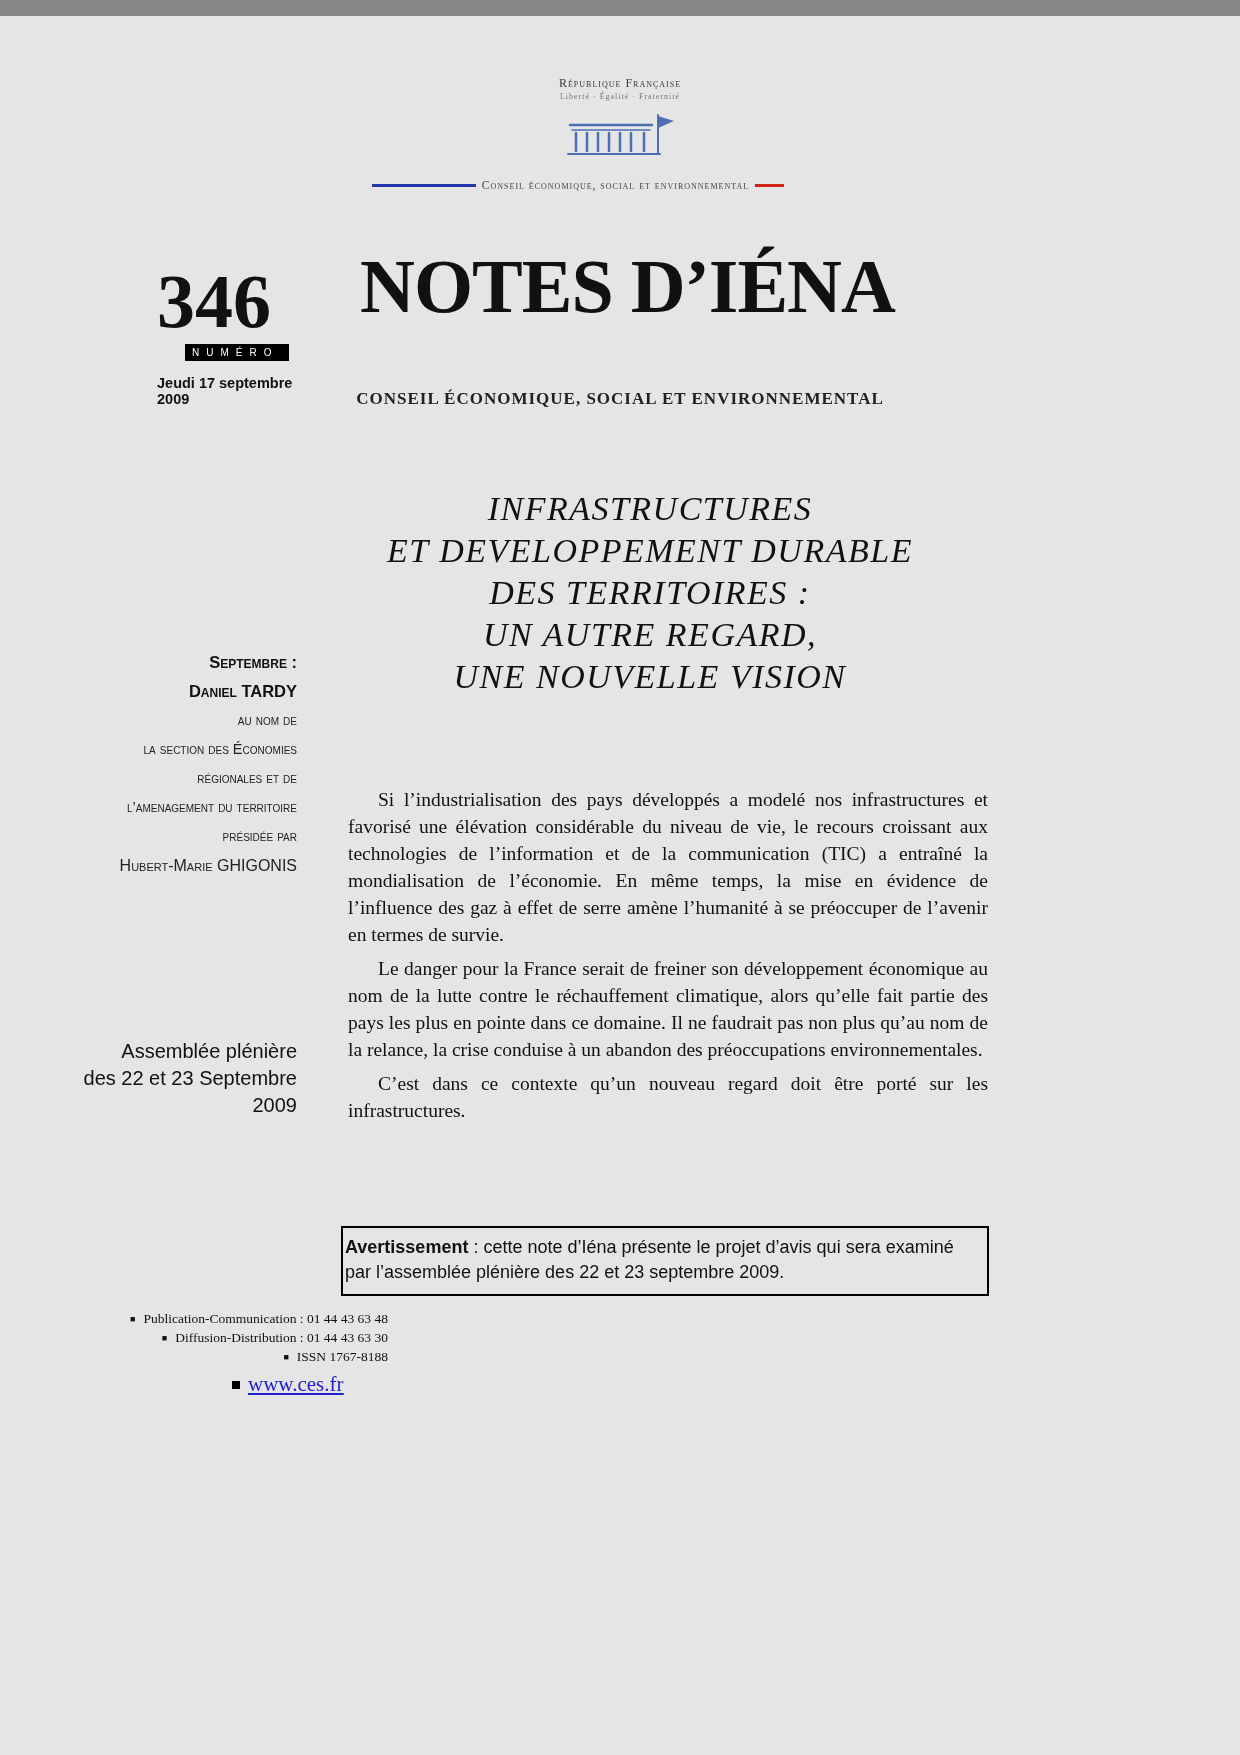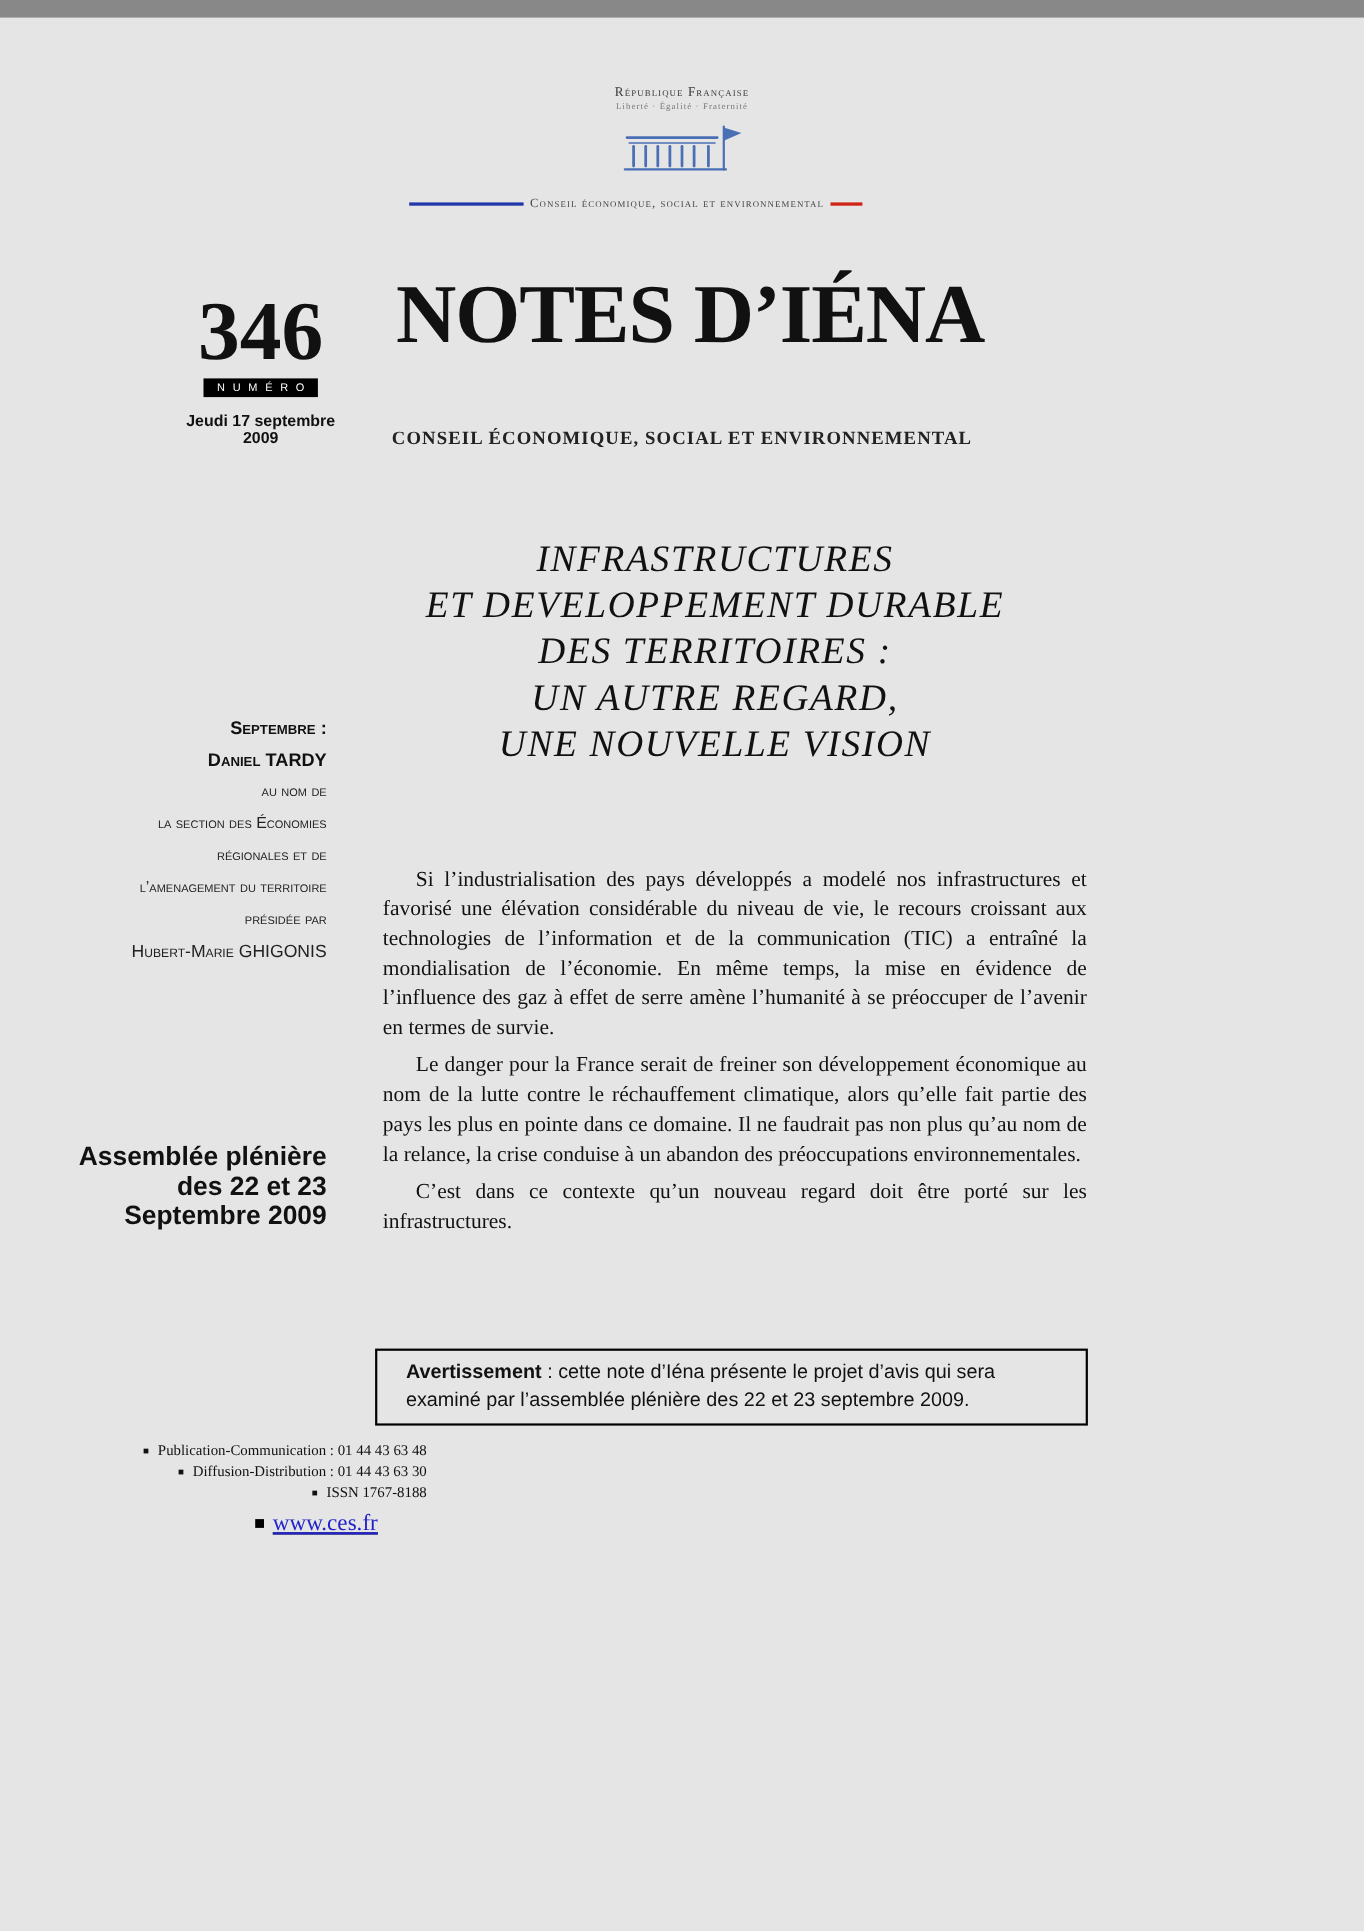--- a/index.html
+++ b/index.html
@@ -45,21 +45,20 @@
   .seg-red{width:30px;background:var(--line_red);margin-left:auto;}
   .caption-text{
     font-variant:small-caps;
     font-size:11.5px;letter-spacing:1px;color:#444;
     padding:0 6px;white-space:nowrap;
   }
 
   
   .issue-block{
     position:absolute;top:246px;left:157px;width:160px;
-    text-align:center;
   }
   .issue-number{
     font-family:"Liberation Serif", serif;
     font-weight:bold;font-size:76px;line-height:1.05;
   }
   .numero-bar{
     margin:2px auto 0 auto;width:104px;height:17px;
     background:#000;color:#fff;
     font-family:"Liberation Sans", sans-serif;
     font-size:10px;line-height:17px;
@@ -106,37 +105,37 @@
   }
   .sb-label{font-weight:bold;font-size:16.5px;}
   .sb-name{font-weight:bold;font-size:16.5px;}
   .sb-line{font-size:14.5px;color:#222;}
   .sb-line-last{font-size:16px;}
 
   .session{
     position:absolute;top:1022px;left:40px;width:257px;
     text-align:right;
     font-family:"Liberation Sans", sans-serif;
-    font-weight:bold;font-size:24px;line-height:27px;
+    font-weight:normal;font-size:20px;line-height:27px;
   }
 
   
   .body-col{
     position:absolute;top:770px;left:348px;width:640px;
     font-family:"Liberation Serif", serif;
     font-size:19.5px;line-height:27px;
     text-align:justify;
   }
   .body-col p{text-indent:30px;margin-bottom:7px;}
 
   
   .notice{
     position:absolute;top:1210px;left:341px;width:648px;
     border:2px solid #000;
-    padding:7px 10px 9px 26px;
+    padding:7px 10px 9px 2px;
     font-family:"Liberation Sans", sans-serif;
     font-size:18px;line-height:25px;
   }
   .notice b{font-weight:bold;}
 
   
   .footer-contacts{
     position:absolute;top:1294px;left:40px;width:348px;
     text-align:right;
     font-family:"Liberation Serif", serif;

